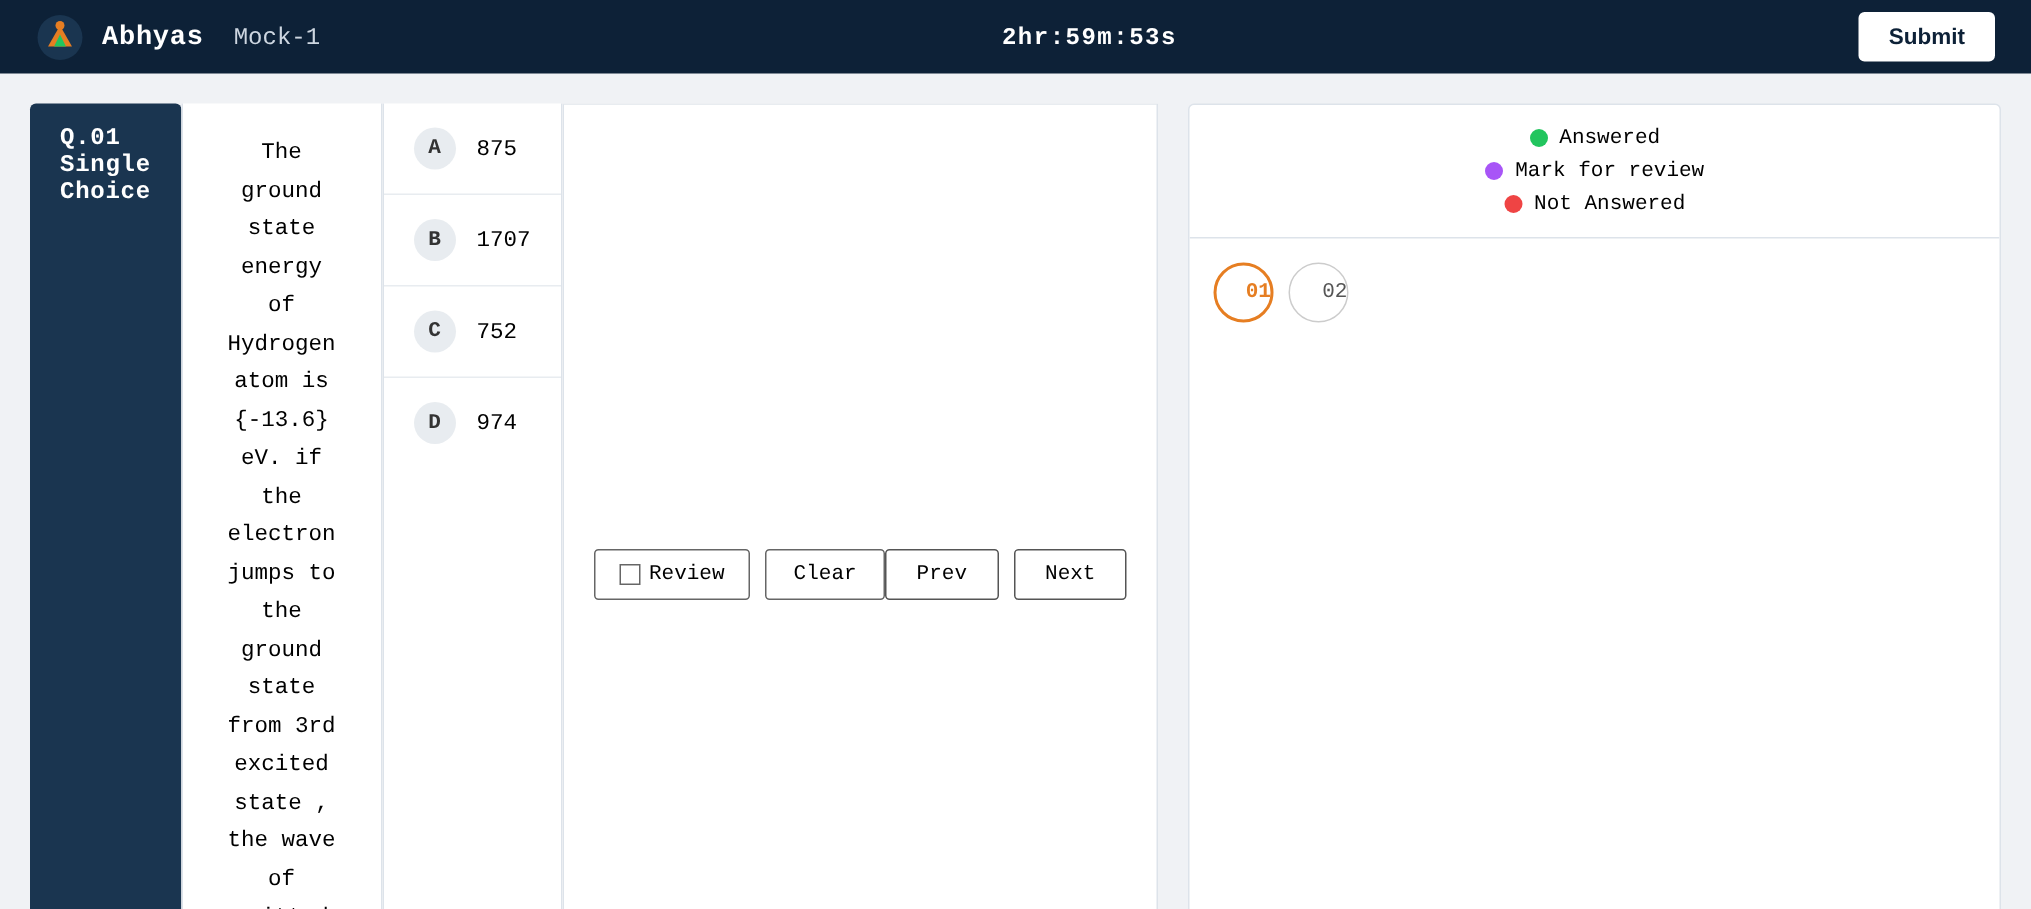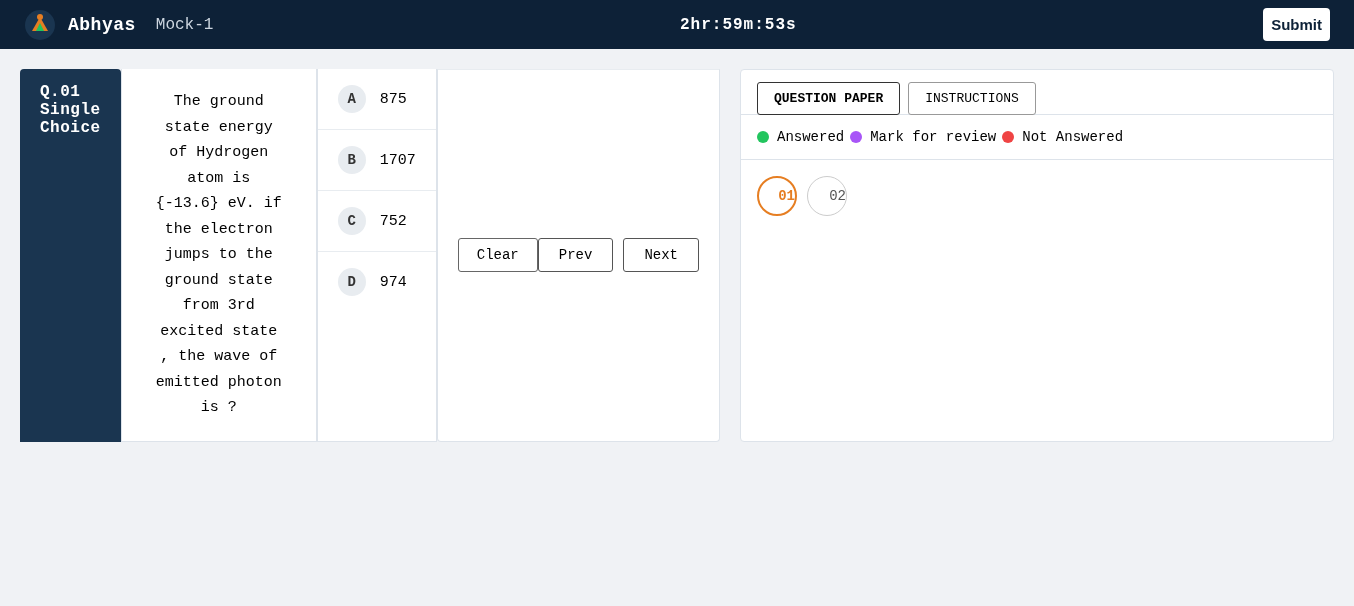--- a/index.html
+++ b/index.html
@@ -37,21 +37,21 @@
     }
     .timer {
       font-size: 16px;
       font-weight: bold;
       letter-spacing: 1px;
     }
     .submit-btn {
       background: white;
       color: #0d2137;
       border: none;
-      padding: 8px 8px;
+      padding: 8px 20px;
       font-size: 15px;
       font-weight: bold;
       border-radius: 4px;
       cursor: pointer;
     }
 
     
     .main {
       display: flex;
       gap: 0;
@@ -198,21 +198,21 @@
       margin-bottom: -1px;
       font-family: 'Courier New', monospace;
     }
     .tab-btn.active {
       border-color: #333;
       font-weight: bold;
     }
     .legend {
       padding: 14px 16px;
       display: flex;
-      flex-direction: row;
+      flex-direction: column;
       gap: 6px;
       border-bottom: 1px solid #dde3ea;
       align-items: center;
     }
     .legend-item {
       display: flex;
       align-items: center;
       gap: 8px;
       font-size: 14px;
       font-family: 'Courier New', monospace;
@@ -323,34 +323,34 @@
         <span class="option-letter">C</span>
         <span>752</span>
       </div>
       <div class="option-item">
         <span class="option-letter">D</span>
         <span>974</span>
       </div>
     </div>
     <div class="bottom-bar">
       <div class="bottom-left">
+        <button class="review-btn">
+          <span class="review-checkbox"></span>
+          <span>Review</span>
+        </button>
         <button class="clear-btn">Clear</button>
       </div>
       <div class="bottom-right">
         <button class="nav-btn">Prev</button>
         <button class="nav-btn">Next</button>
       </div>
     </div>
   </div>
 
   <div class="right-panel">
-    <div class="tabs-row">
-      <button class="tab-btn active">QUESTION PAPER</button>
-      <button class="tab-btn">INSTRUCTIONS</button>
-    </div>
     <div class="legend">
       <div class="legend-item">
         <span class="dot dot-green"></span>
         <span>Answered</span>
       </div>
       <div class="legend-item">
         <span class="dot dot-purple"></span>
         <span>Mark for review</span>
       </div>
       <div class="legend-item">

